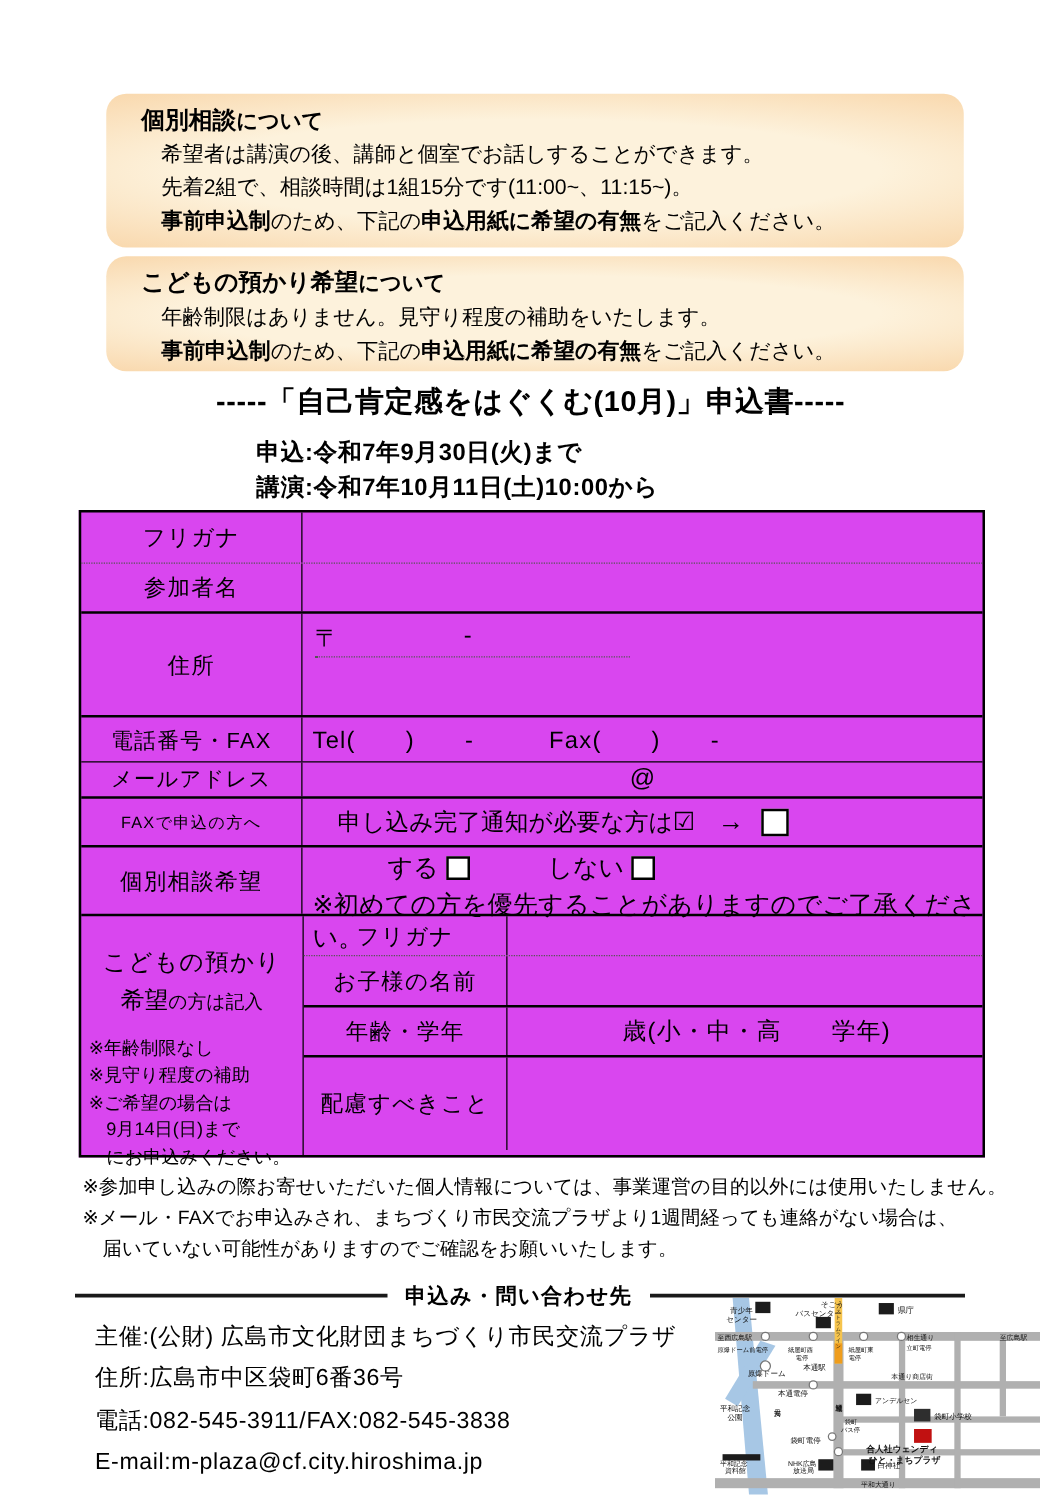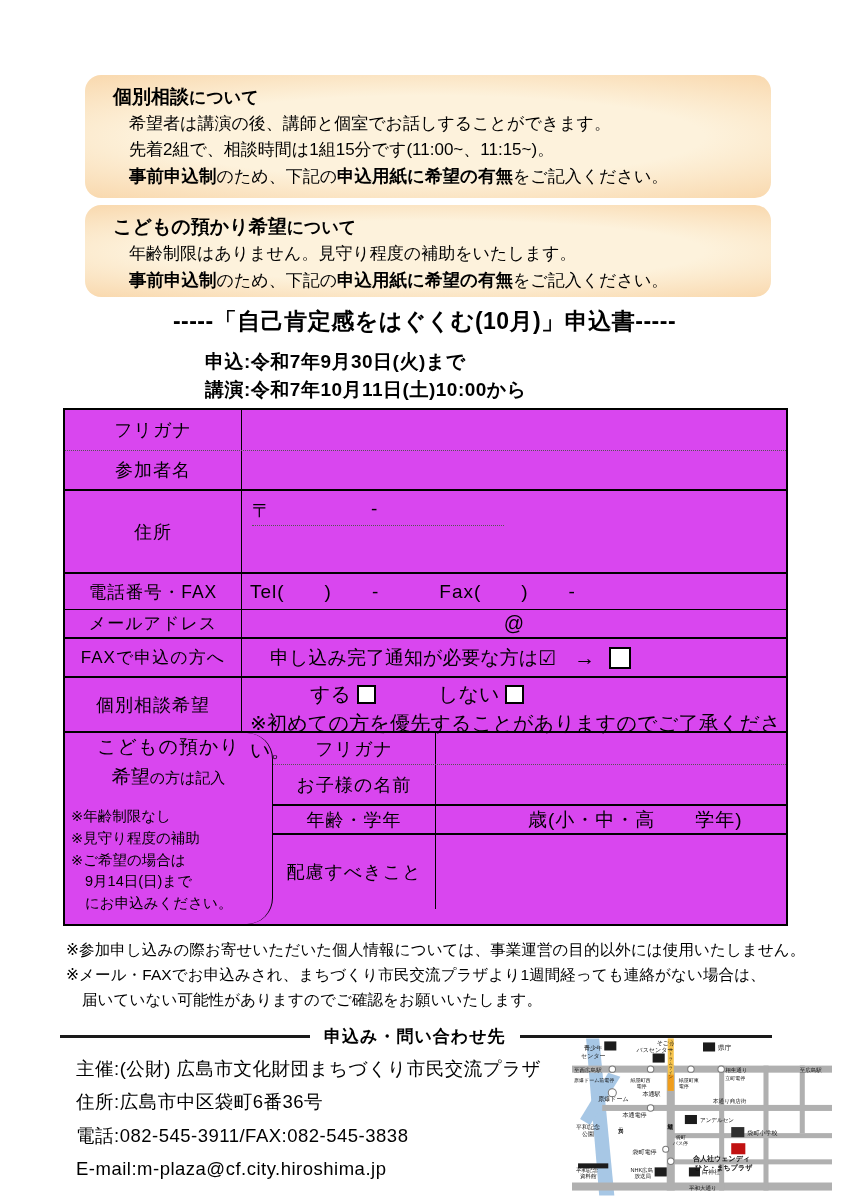--- a/index.html
+++ b/index.html
@@ -43,33 +43,33 @@
   .faxrow-val .chk{font-size:20px;}
   .faxrow-val .arrow{margin:0 14px 0 18px;font-size:21px;}
   .box-empty{display:inline-block;width:19px;height:19px;border:2.5px solid #000;box-sizing:border-box;background:#fff;}
   .box-big{width:22px;height:22px;}
   .consult-val{padding:3px 0 0 0;}
   .consult-l1{display:flex;align-items:center;padding-left:68px;font-size:20px;}
   .consult-l1 .opt{margin-right:6px;}
   .consult-gap{width:62px;}
   .consult-l2{font-size:20px;padding-left:8px;margin-top:2px;letter-spacing:.2px;}
   
-  .cc-left{width:208px;flex:0 0 auto;border-right:1.8px solid #000;box-sizing:border-box;
-           padding-top:1px;border-radius:26px;}
+  .cc-left{width:178px;flex:0 0 auto;border-right:1.8px solid #000;box-sizing:border-box;
+           padding-top:24px;}
   .cc-title1{text-align:center;font-size:19px;letter-spacing:1px;}
   .cc-title2{text-align:center;font-size:15px;margin-top:4px;}
   .cc-title2 .big{font-size:19px;}
   .cc-notes{margin-top:16px;padding-left:6px;font-size:14.5px;line-height:1.5;}
   .cc-note-ind{padding-left:14px;}
   .cc-right{flex:1;display:flex;flex-direction:column;}
   .cc-sub{display:flex;box-sizing:border-box;}
   .cc-slab{width:163px;flex:0 0 auto;display:flex;align-items:center;justify-content:center;
            border-right:1.8px solid #000;box-sizing:border-box;font-size:18px;letter-spacing:1px;}
   .cc-sval{flex:1;display:flex;align-items:center;font-size:19px;}
-  .sh32{height:32px}.sh41{height:41px}.sh44{height:29px}.sh74{height:74px}
+  .sh32{height:32px}.sh41{height:41px}.sh44{height:40px}.sh74{height:74px}
   .age-val{padding-left:92px;letter-spacing:1px;}
   
   .bottom-notes{position:absolute;left:66px;top:938px;width:760px;font-size:15.5px;line-height:1.6;letter-spacing:.1px;}
   .bottom-notes .ind{padding-left:16px;}
   
   .contact-header{position:absolute;left:60px;top:1025px;width:712px;display:flex;align-items:center;}
   .hline{height:2.5px;background:#1a1a1a;}
   .hline.left{width:250px;margin-right:14px;}
   .hline.right{flex:1;margin-left:14px;}
   .contact-header .ch-text{font-size:17px;font-weight:bold;letter-spacing:1px;white-space:nowrap;}
@@ -128,21 +128,21 @@
       <div class="lab" style="font-size:17.5px;">電話番号・FAX</div>
       <div class="val phone-val">Tel(　　)　　-　　　Fax(　　)　　-</div>
     </div>
 
     <div class="frow h29 bb-solid">
       <div class="lab" style="font-size:17px;">メールアドレス</div>
       <div class="val mail-val">@</div>
     </div>
 
     <div class="frow h39 bb-solid">
-      <div class="lab" style="font-size:17px;">FAXで申込の方へ</div>
+      <div class="lab" style="font-size:13px;">FAXで申込の方へ</div>
       <div class="val faxrow-val">
         <span>申し込み完了通知が必要な方は</span>
         <span class="chk">☑</span>
         <span class="arrow">→</span>
         <span class="box-empty box-big"></span>
       </div>
     </div>
 
     <div class="frow h55 bb-solid">
       <div class="lab">個別相談希望</div>

